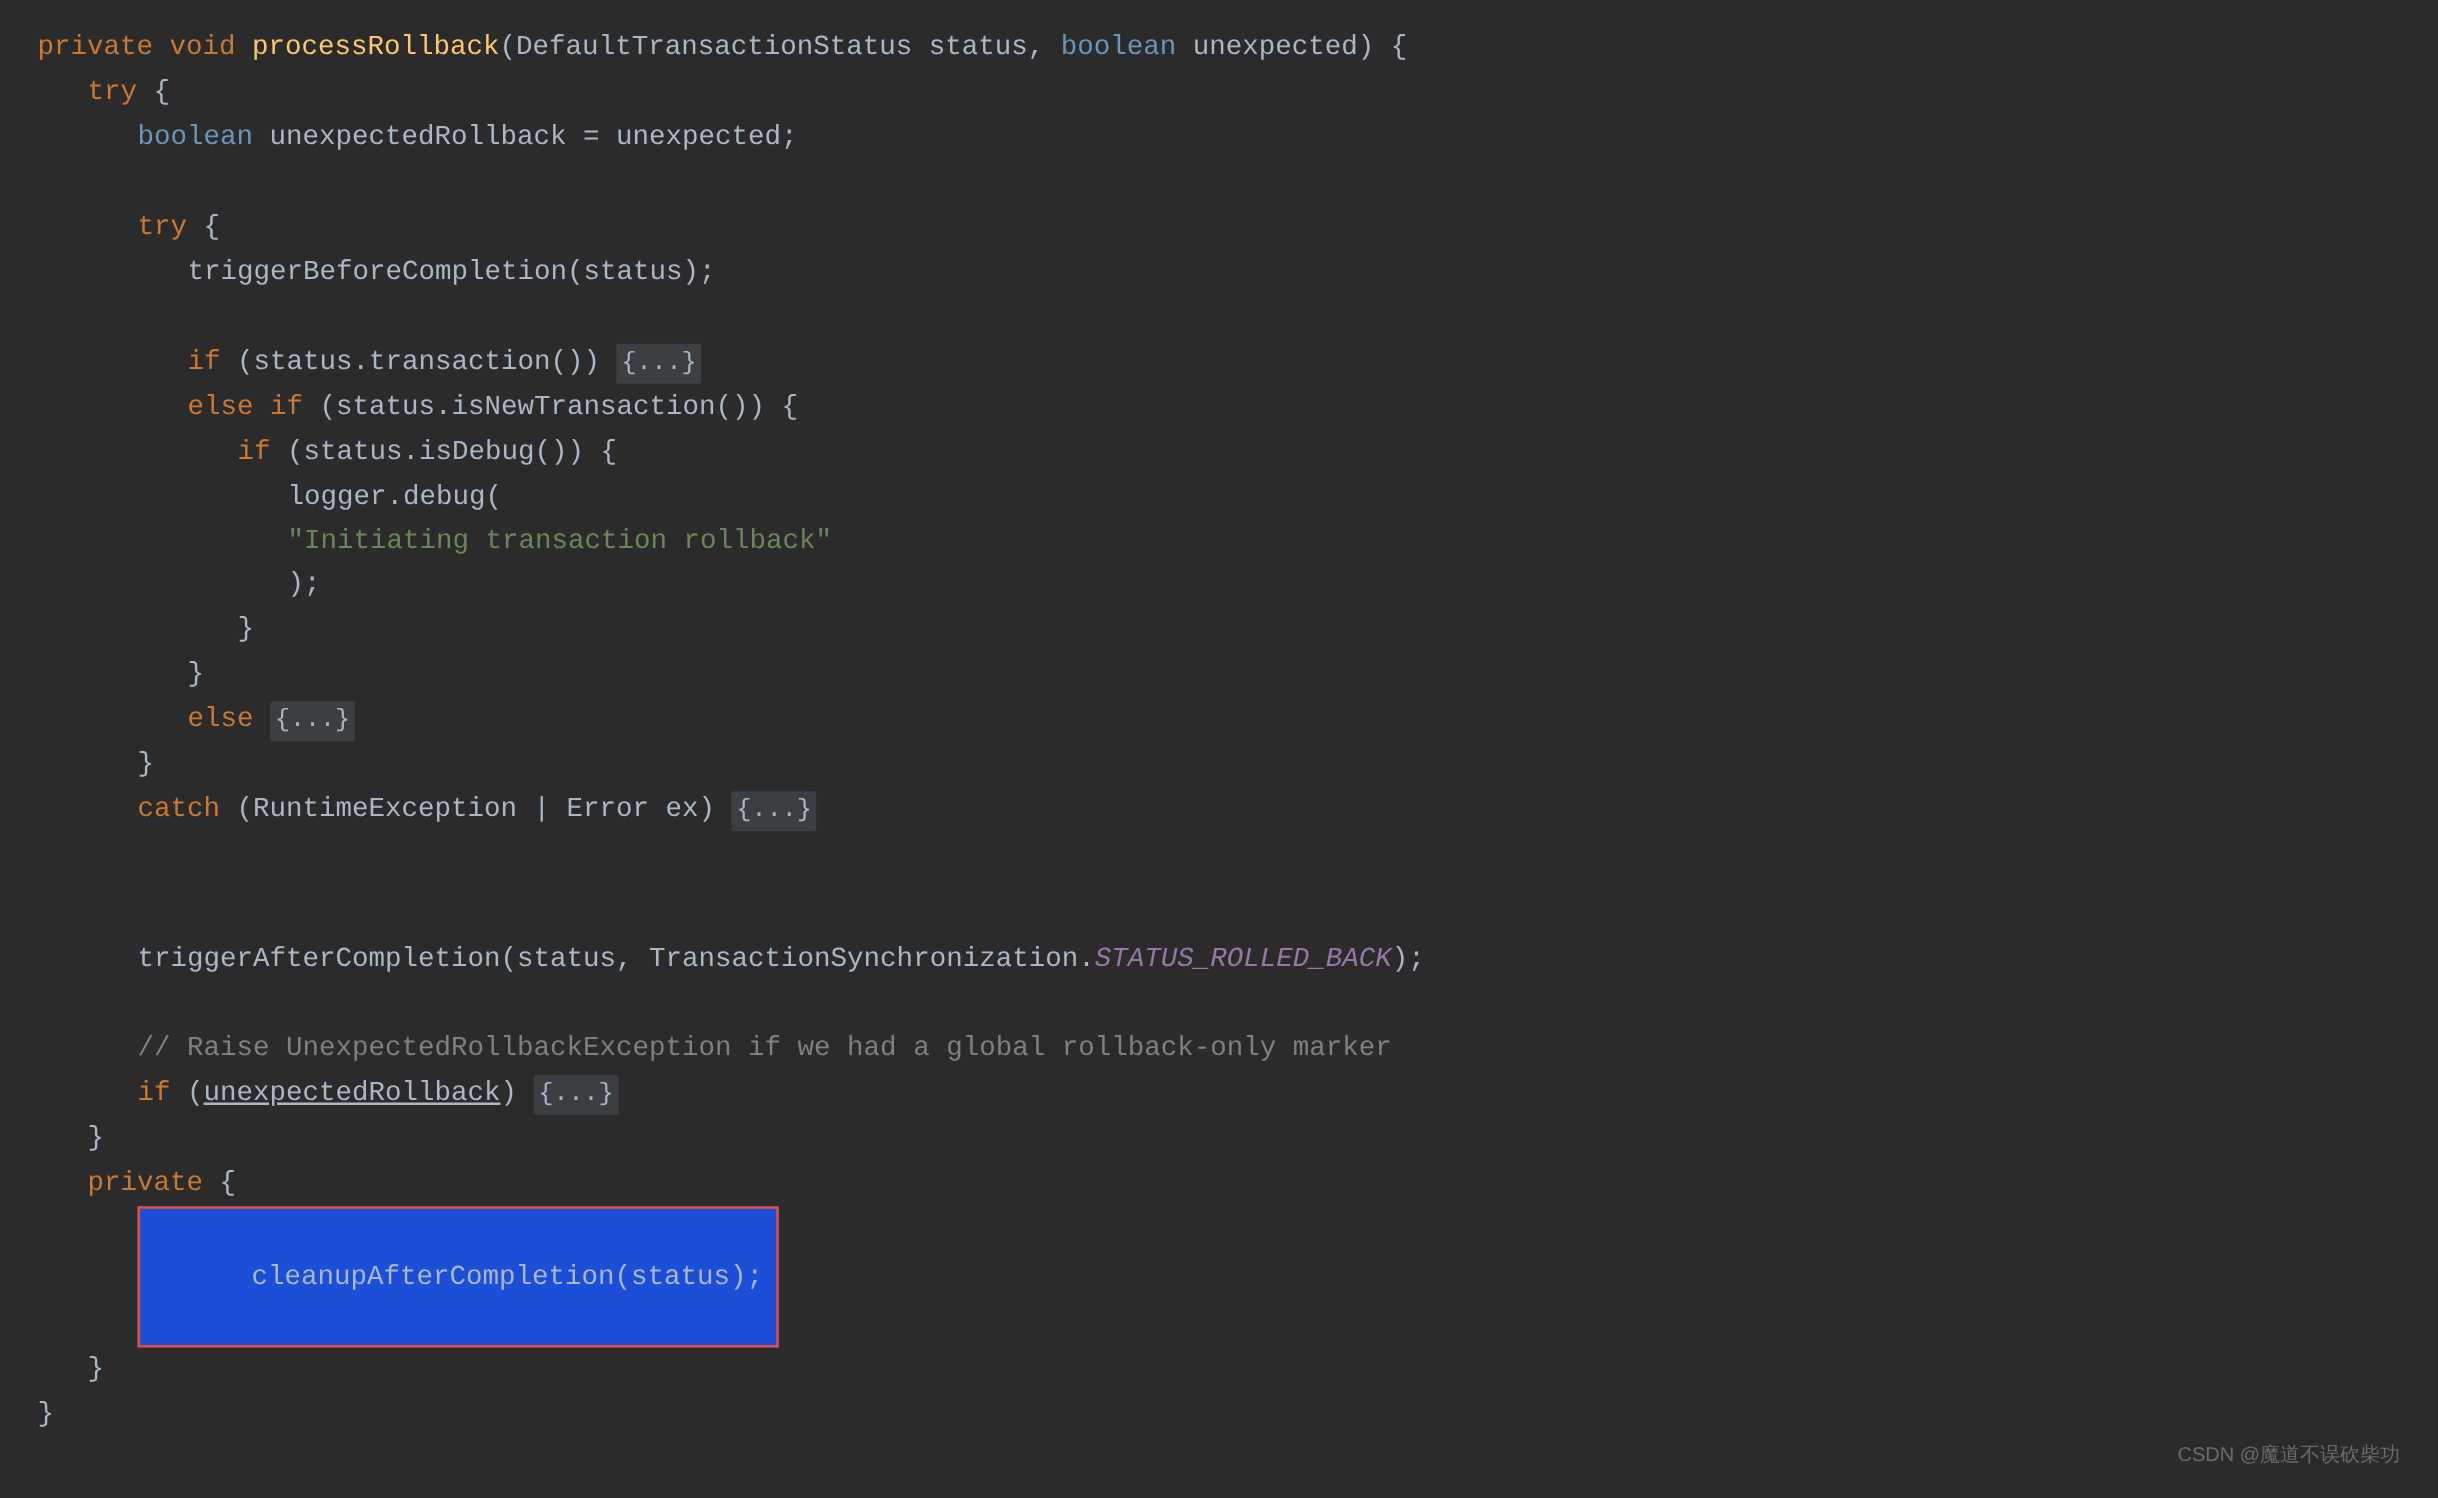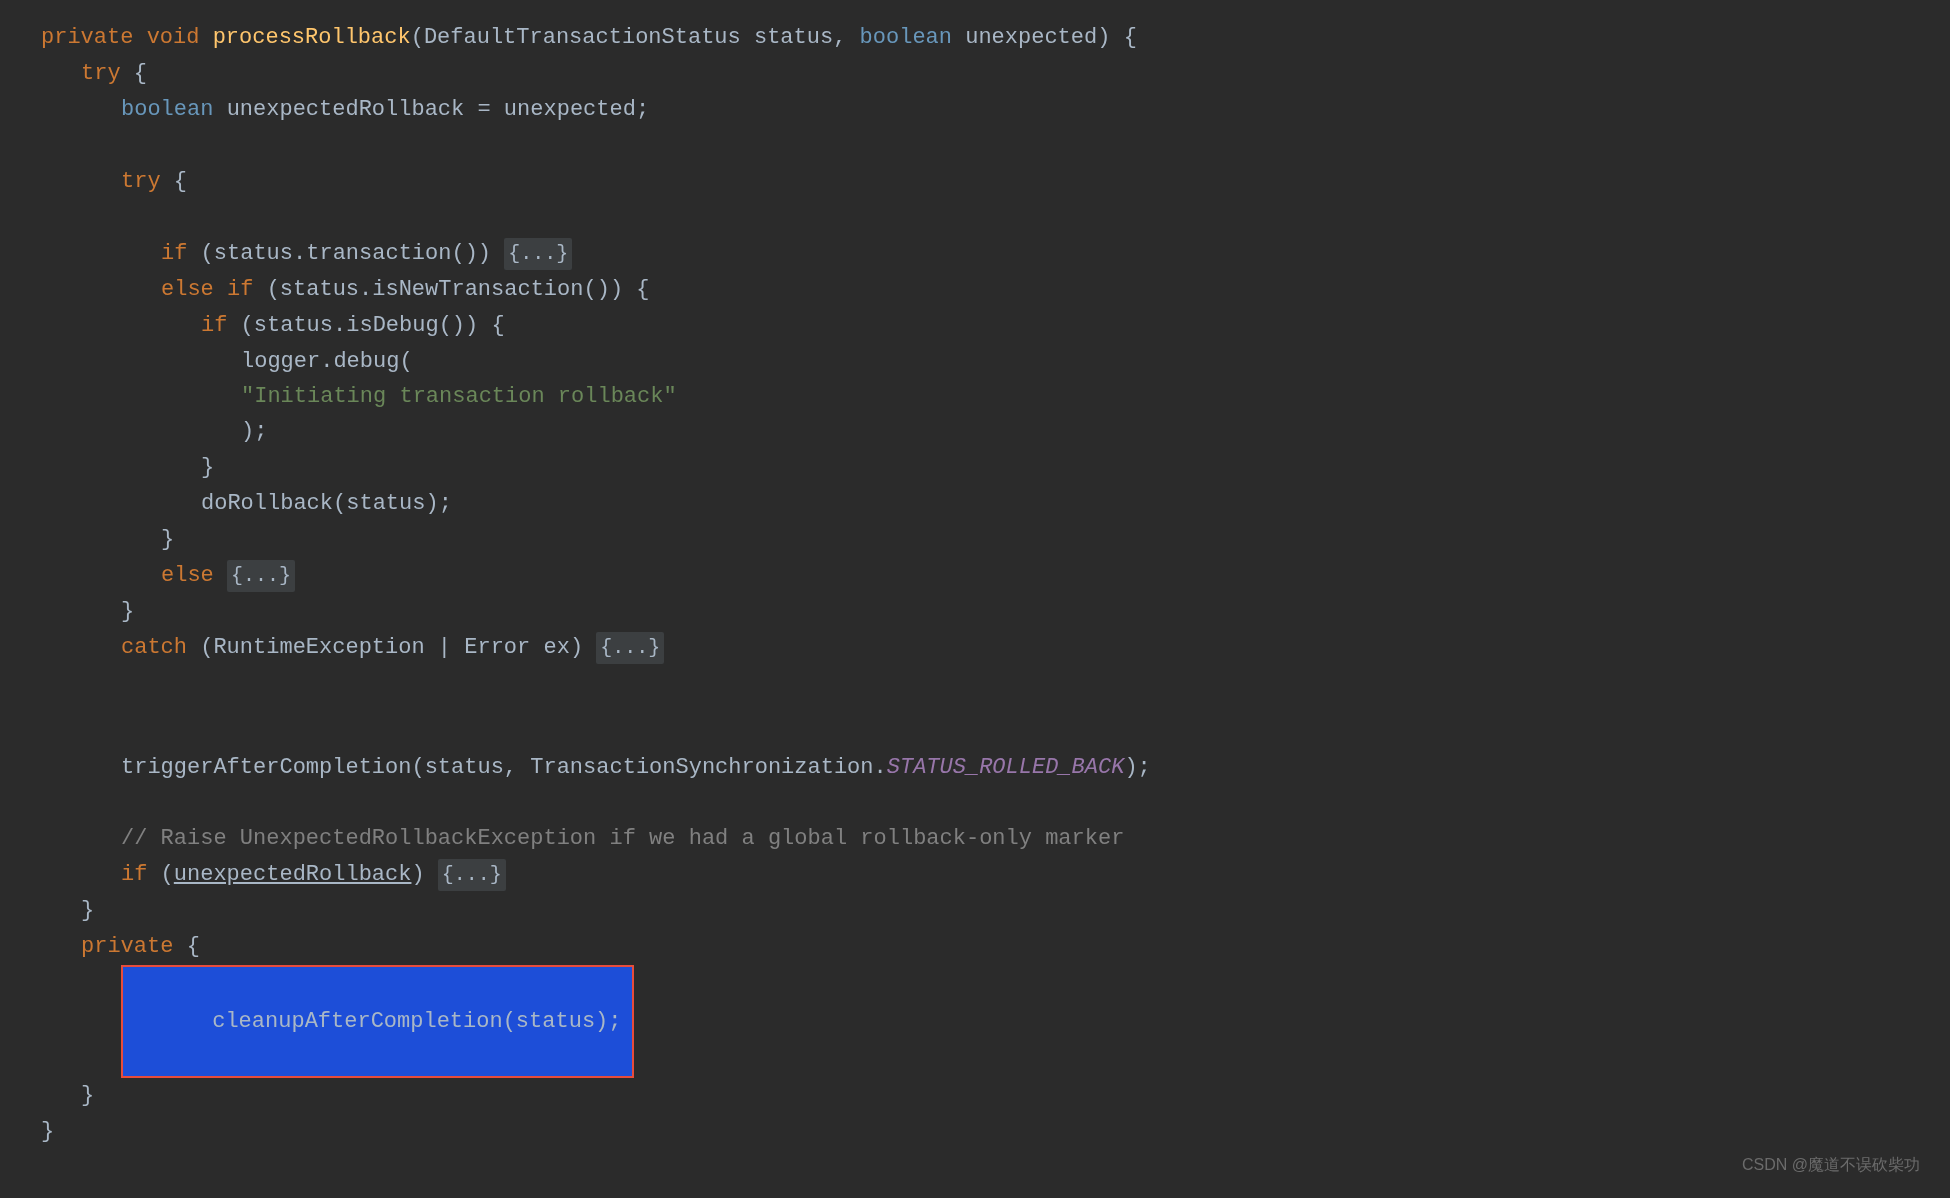--- a/index.html
+++ b/index.html
@@ -13,21 +13,21 @@
       font-family: 'Courier New', Courier, monospace;
       font-size: 22px;
       line-height: 1.6;
       color: #a9b7c6;
       width: 1950px;
       min-height: 1198px;
       overflow: hidden;
     }
 
     .code-container {
-      padding: 20px 41px;
+      padding: 20px 30px;
       width: 100%;
       min-height: 1198px;
       background-color: #2b2b2b;
       position: relative;
     }
 
     .code-line {
       display: flex;
       align-items: baseline;
       white-space: pre;
@@ -123,20 +123,23 @@
     <span class="plain">unexpectedRollback = unexpected;</span>
   </div>
 
   <div class="code-line">&nbsp;</div>
 
   <div class="code-line indent2">
     <span class="keyword">try </span>
     <span class="plain">{</span>
   </div>
 
+  <div class="code-line indent3">
+    <span class="plain">triggerBeforeCompletion(status);</span>
+  </div>
 
   <div class="code-line">&nbsp;</div>
 
   <div class="code-line indent3">
     <span class="keyword">if </span>
     <span class="plain">(status.transaction()) </span>
     <span class="collapsed">{...}</span>
   </div>
 
   <div class="code-line indent3">
@@ -152,23 +155,20 @@
   <div class="code-line indent5">
     <span class="plain">logger.debug(</span>
     <span class="string-val">"Initiating transaction rollback"</span>
     <span class="plain">);</span>
   </div>
 
   <div class="code-line indent4">
     <span class="plain">}</span>
   </div>
 
-  <div class="code-line indent4">
-    <span class="plain">doRollback(status);</span>
-  </div>
 
   <div class="code-line indent3">
     <span class="plain">}</span>
   </div>
 
   <div class="code-line indent3">
     <span class="keyword">else </span>
     <span class="collapsed">{...}</span>
   </div>
 

